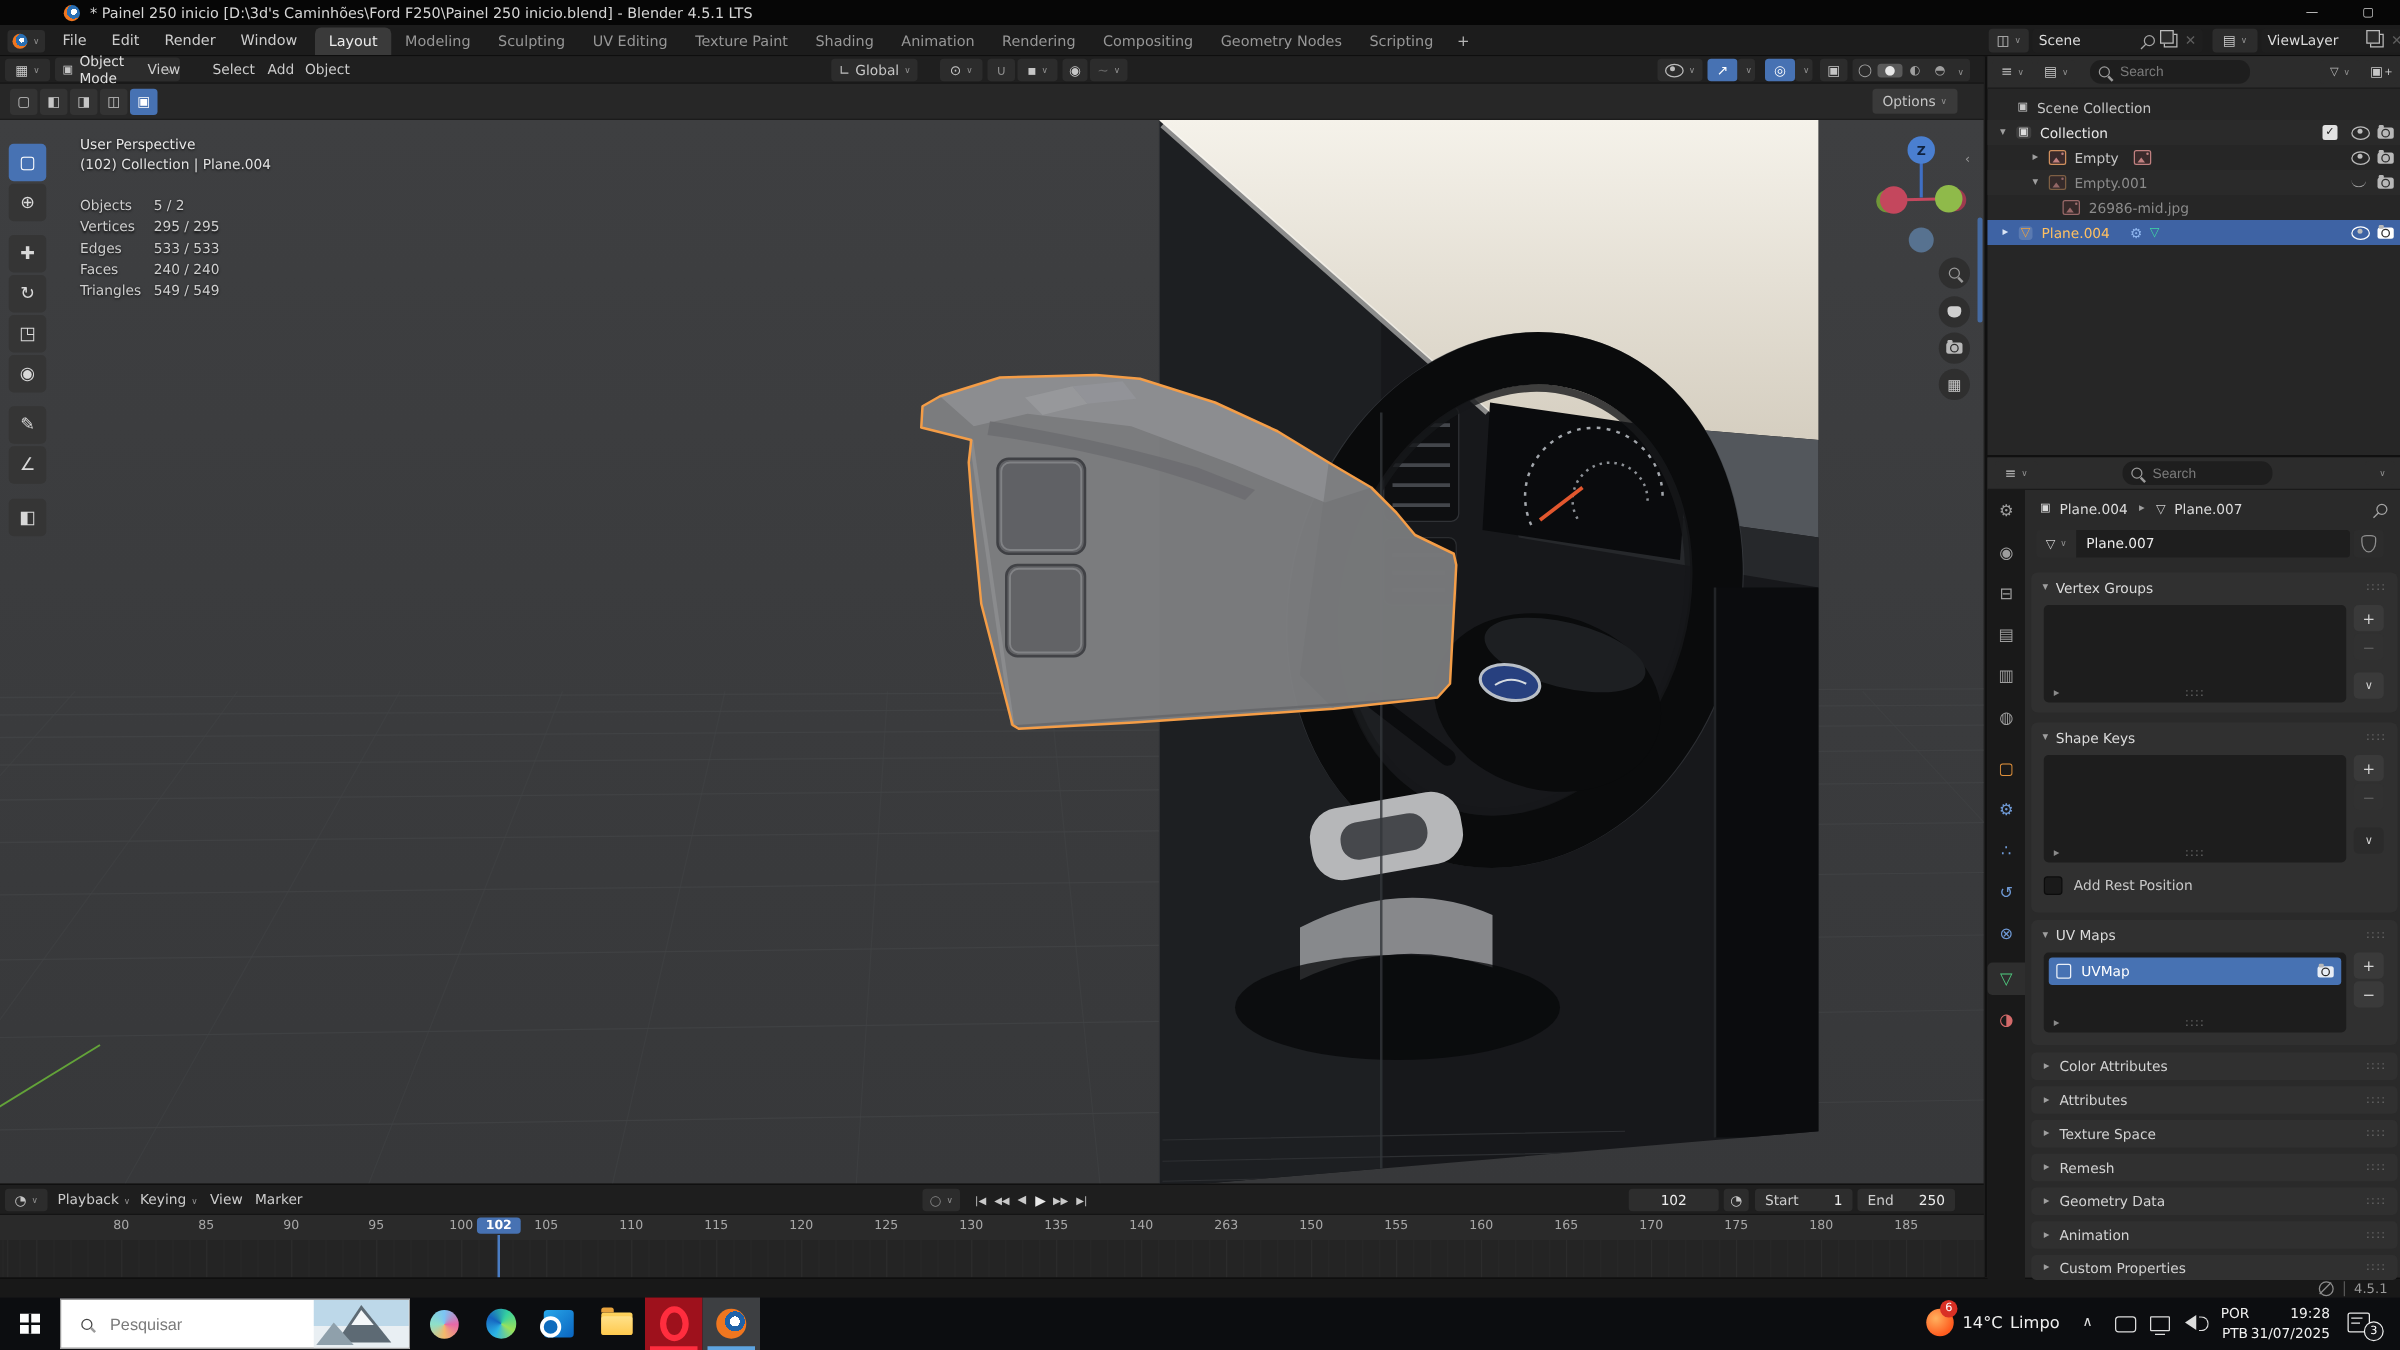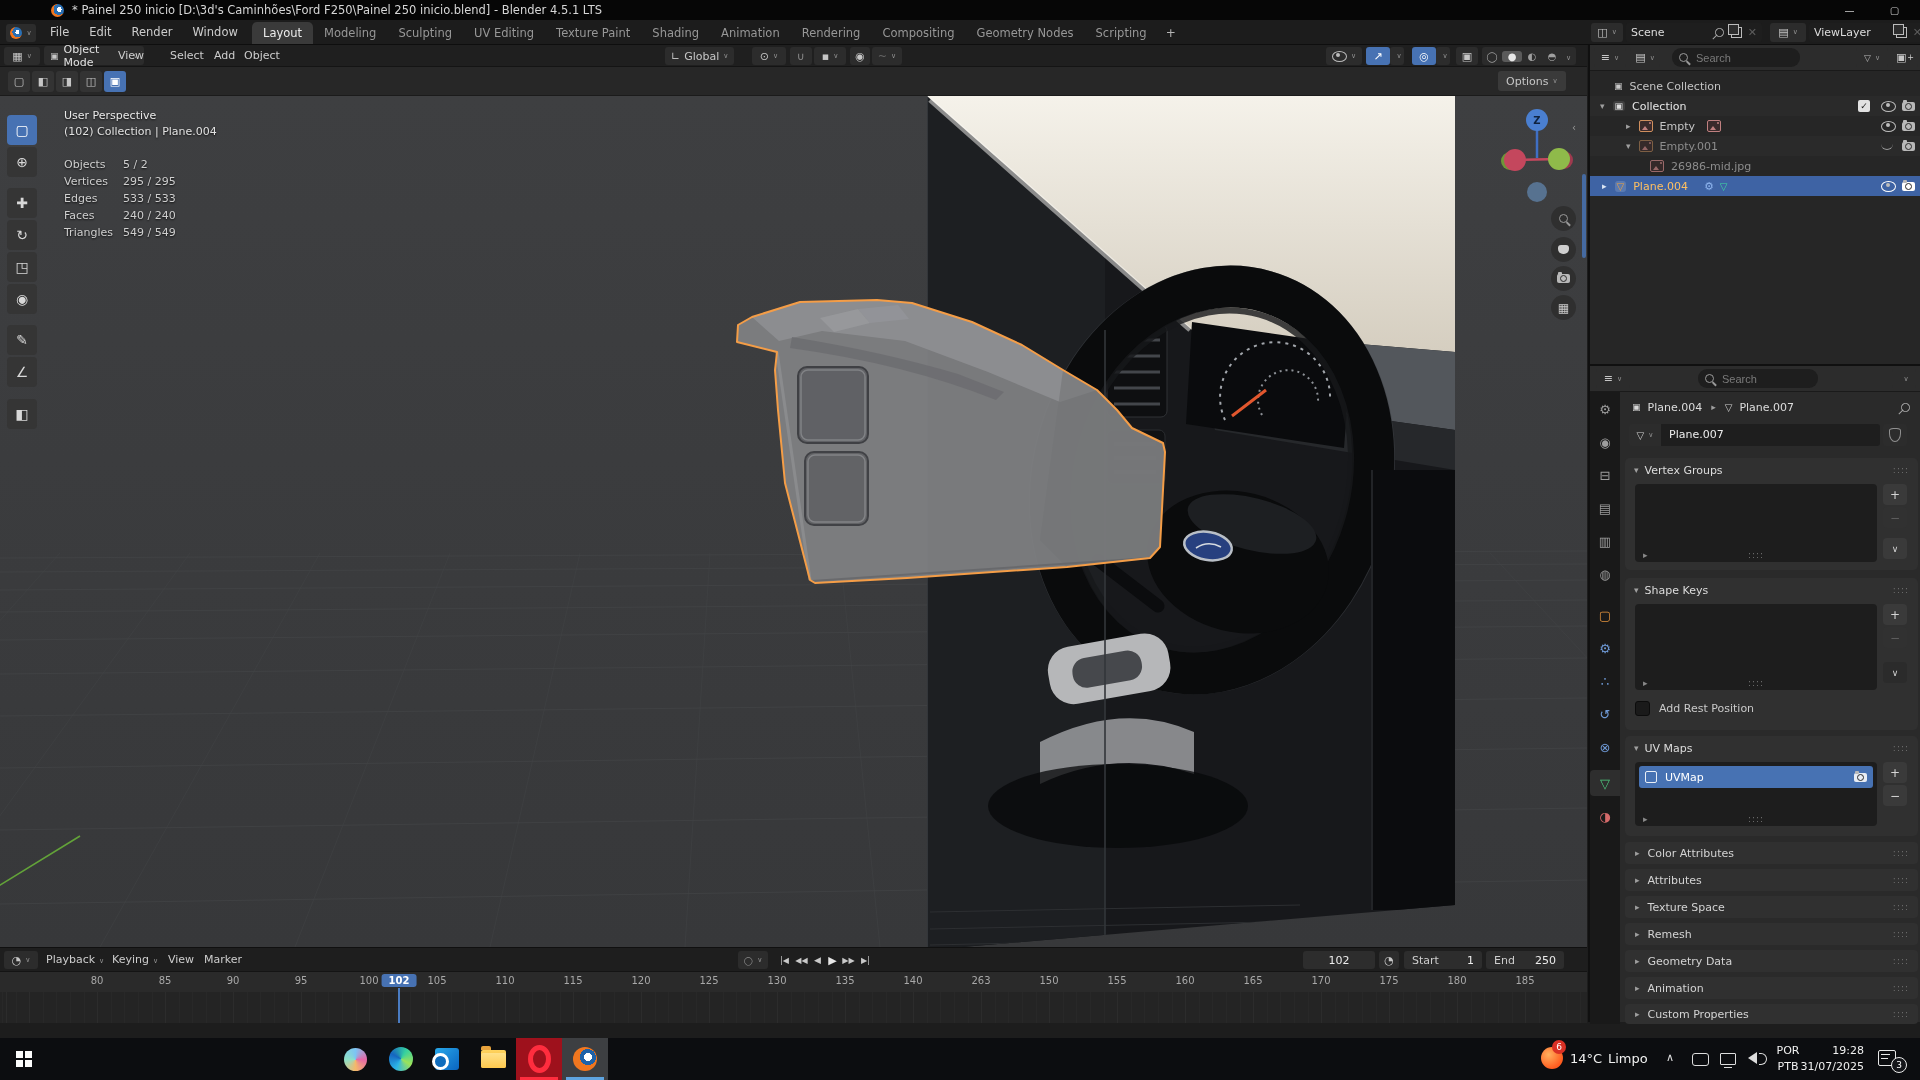--- a/index.html
+++ b/index.html
@@ -351,20 +351,24 @@
       <span class="tnum" style="left:1389px;top:3px;">175</span>
       <span class="tnum" style="left:1457px;top:3px;">180</span>
       <span class="tnum" style="left:1525px;top:3px;">185</span>
       <span class="abs" style="left:399px;top:2px;transform:translateX(-50%);background:#4772b3;color:#fff;font-weight:bold;font-size:10px;padding:1px 7px;border-radius:3px;">102</span>
     </div>
     <div class="abs" style="left:0;top:44px;width:1587px;height:31px;background:#242424;
          background-image:repeating-linear-gradient(90deg,#2c2c2c 0 1px,transparent 1px 68px),repeating-linear-gradient(90deg,#282828 0 1px,transparent 1px 13.6px);background-position:29px 0,2px 0;"></div>
     <span class="abs" style="left:398px;top:40px;width:2px;height:35px;background:#4a7cc2;"></span>
   </div>
 
+  <div class="abs row" style="left:0;top:1022px;width:1920px;height:16px;background:#181818;border-top:1px solid #0c0c0c;box-sizing:border-box;justify-content:flex-end;">
+    <span class="iglobe" style="margin-right:8px;"></span>
+    <span style="color:#9a9a9a;font-size:10.5px;border-left:1px solid #555;padding-left:7px;margin-right:10px;">4.5.1</span>
+  </div>
 
   <div class="abs" style="left:1588px;top:45px;width:332px;height:319px;background:#262626;border-left:2px solid #101010;box-sizing:border-box;">
     <div class="abs row" style="left:0;top:0;width:332px;height:26px;background:#2c2c2c;border-bottom:1px solid #1a1a1a;box-sizing:border-box;padding:0 4px;">
       <span class="tile dd" style="width:32px;height:19px;">≡</span>
       <span class="tile dd" style="margin-left:4px;width:30px;height:19px;">▤</span>
       <span class="row" style="margin-left:12px;width:128px;height:19px;background:#1e1e1e;border-radius:9px;padding:0 7px;box-sizing:border-box;">
         <span class="imag" style="margin-right:6px;"></span>
         <input class="inp" style="width: 80px; background: transparent;" placeholder="Search">
       </span>
       <span style="flex:1"></span>
@@ -563,20 +567,32 @@
         <span style="margin-left:8px;">Custom Properties</span>
       <span style="flex:1"></span>
         <span class="grip" style="margin-right:9px;">::::</span>
     </div>
   </div>
 
   <div class="abs" style="left:0;top:1038px;width:1920px;height:42px;background:#0c0d10;">
     <span class="abs" style="left:0;top:0;width:48px;height:42px;display:flex;align-items:center;justify-content:center;">
       <span style="width:16px;height:16px;background:linear-gradient(#0c0d10,#0c0d10) center/2px 16px no-repeat,linear-gradient(#0c0d10,#0c0d10) center/16px 2px no-repeat,#fdfdfd;"></span>
     </span>
+    <span class="abs row" style="left:48px;top:1px;width:280px;height:40px;background:#ffffff;border:1px solid #9a9a9a;box-sizing:border-box;">
+      <span class="imag" style="margin-left:16px;border-color:#444;"></span>
+
+      <input class="inp" style="margin-left: 12px; width: 120px; background: transparent; color: rgb(51, 51, 51); font-size: 13px; border-radius: 0px;" placeholder="Pesquisar">
+      <span style="flex:1"></span>
+      <span style="width:76px;height:38px;background:
+        linear-gradient(180deg,#bdd8e9 0 55%,#e9eff3 55%);position:relative;overflow:hidden;display:inline-block;">
+        <span style="position:absolute;left:18px;bottom:4px;width:0;height:0;border-left:20px solid transparent;border-right:24px solid transparent;border-bottom:30px solid #5d6a74;"></span>
+        <span style="position:absolute;left:30px;bottom:18px;width:0;height:0;border-left:8px solid transparent;border-right:10px solid transparent;border-bottom:12px solid #f4f7f9;"></span>
+        <span style="position:absolute;left:2px;bottom:2px;width:0;height:0;border-left:14px solid transparent;border-right:16px solid transparent;border-bottom:18px solid #8fa0ab;"></span>
+      </span>
+    </span>
     <span class="abs" style="left:332px;top:0;width:46px;height:42px;display:flex;align-items:center;justify-content:center;">
       <span style="width:23px;height:23px;border-radius:50%;background:conic-gradient(#7cc4f4,#e668a7,#f4b86a,#8ee0c8,#7cc4f4);"></span>
     </span>
     <span class="abs" style="left:378px;top:0;width:46px;height:42px;display:flex;align-items:center;justify-content:center;">
       <span style="width:24px;height:24px;border-radius:50%;background:conic-gradient(from 210deg,#2bb3e6,#1565c0,#35d0a0,#9be25a,#2bb3e6);"></span>
     </span>
     <span class="abs" style="left:424px;top:0;width:46px;height:42px;display:flex;align-items:center;justify-content:center;">
       <span style="width:24px;height:22px;background:linear-gradient(135deg,#28a8ea,#0a64c0);border-radius:3px;position:relative;">
         <span style="position:absolute;left:-3px;top:5px;width:11px;height:11px;border:3px solid #fff;border-radius:50%;background:#0f6cbd;"></span>
       </span>

